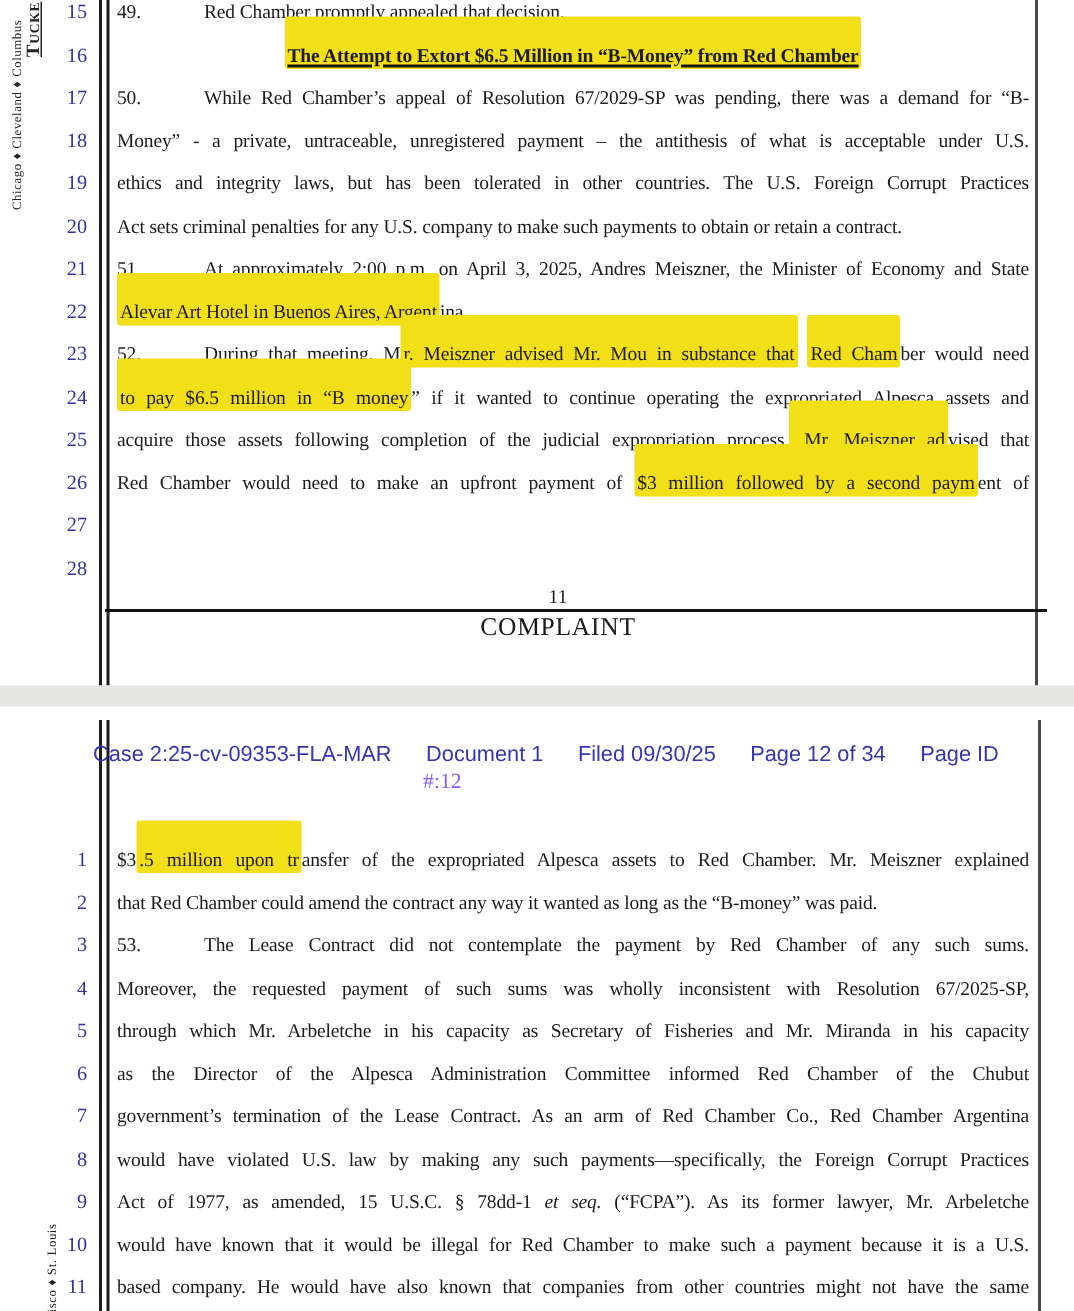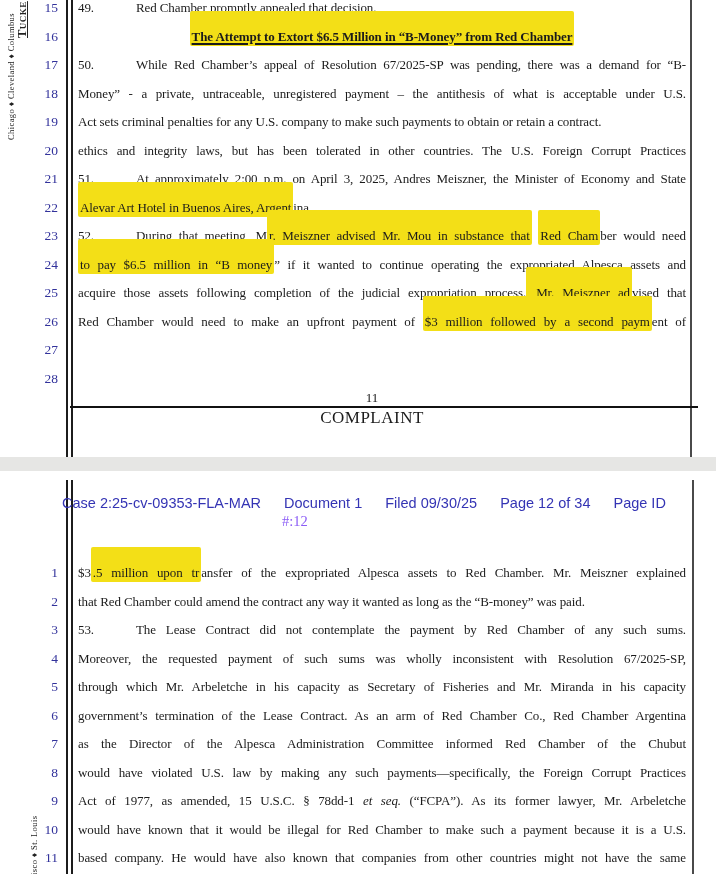--- a/index.html
+++ b/index.html
@@ -80,24 +80,24 @@
       <div class="num">23</div>
       <div class="num">24</div>
       <div class="num">25</div>
       <div class="num">26</div>
       <div class="num">27</div>
       <div class="num">28</div>
     </div>
   <div class="textcol" id="textcol1">
       <div class="bl"><span class="seg tab">49.</span><span class="seg">Red Chamber promptly appealed that decision.</span></div>
       <div class="bl center"><span class="seg hl b u">The Attempt to Extort $6.5 Million in “B-Money” from Red Chamber</span></div>
-      <div class="bl j"><span class="seg tab">50.</span><span class="seg">While Red Chamber’s appeal of Resolution 67/2025-SP was pending, there was a demand for “B-</span></div>
+      <div class="bl j"><span class="seg tab">50.</span><span class="seg">While Red Chamber’s appeal of Resolution 67/2029-SP was pending, there was a demand for “B-</span></div>
       <div class="bl j"><span class="seg">Money” - a private, untraceable, unregistered payment – the antithesis of what is acceptable under U.S.</span></div>
+      <div class="bl j"><span class="seg">ethics and integrity laws, but has been tolerated in other countries. The U.S. Foreign Corrupt Practices</span></div>
       <div class="bl"><span class="seg">Act sets criminal penalties for any U.S. company to make such payments to obtain or retain a contract.</span></div>
-      <div class="bl j"><span class="seg">ethics and integrity laws, but has been tolerated in other countries. The U.S. Foreign Corrupt Practices</span></div>
       <div class="bl j"><span class="seg tab">51.</span><span class="seg">At approximately 2:00 p.m. on April 3, 2025, Andres Meiszner, the Minister of Economy and State</span></div>
       <div class="bl"><span class="seg hl">Alevar Art Hotel in Buenos Aires, Argent</span><span class="seg">ina.</span></div>
       <div class="bl j"><span class="seg tab">52.</span><span class="seg">During that meeting, M</span><span class="seg hl">r. Meiszner advised Mr. Mou in substance that</span><span class="seg"> </span><span class="seg hl">Red Cham</span><span class="seg">ber would need</span></div>
       <div class="bl j"><span class="seg hl">to pay $6.5 million in “B money</span><span class="seg">” if it wanted to continue operating the expropriated Alpesca assets and</span></div>
       <div class="bl j"><span class="seg">acquire those assets following completion of the judicial expropriation process.</span><span class="seg hl"> Mr. Meiszner ad</span><span class="seg">vised that</span></div>
       <div class="bl j"><span class="seg">Red Chamber would need to make an upfront payment of </span><span class="seg hl">$3 million followed by a second paym</span><span class="seg">ent of</span></div>
     </div>
   <div class="footer-num">11</div>
   <div class="footer-rule"></div>
   <div class="footer-label">COMPLAINT</div>
@@ -130,20 +130,20 @@
       <div class="num">9</div>
       <div class="num">10</div>
       <div class="num">11</div>
     </div>
   <div class="textcol" id="textcol2">
       <div class="bl j"><span class="seg">$3</span><span class="seg hl">.5 million upon tr</span><span class="seg">ansfer of the expropriated Alpesca assets to Red Chamber.  Mr. Meiszner explained</span></div>
       <div class="bl"><span class="seg">that Red Chamber could amend the contract any way it wanted as long as the “B-money” was paid.</span></div>
       <div class="bl j"><span class="seg tab">53.</span><span class="seg">The Lease Contract did not contemplate the payment by Red Chamber of any such sums.</span></div>
       <div class="bl j"><span class="seg">Moreover, the requested payment of such sums was wholly inconsistent with Resolution 67/2025-SP,</span></div>
       <div class="bl j"><span class="seg">through which Mr. Arbeletche in his capacity as Secretary of Fisheries and Mr. Miranda in his capacity</span></div>
+      <div class="bl j"><span class="seg">as the Director of the Alpesca Administration Committee informed Red Chamber of the Chubut</span></div>
       <div class="bl j"><span class="seg">government’s termination of the Lease Contract.  As an arm of Red Chamber Co., Red Chamber Argentina</span></div>
-      <div class="bl j"><span class="seg">as the Director of the Alpesca Administration Committee informed Red Chamber of the Chubut</span></div>
       <div class="bl j"><span class="seg">would have violated U.S. law by making any such payments—specifically, the Foreign Corrupt Practices</span></div>
       <div class="bl j"><span class="seg">Act of 1977, as amended, 15 U.S.C. § 78dd-1 </span><span class="seg i">et seq.</span><span class="seg"> (“FCPA”).  As its former lawyer, Mr. Arbeletche</span></div>
       <div class="bl j"><span class="seg">would have known that it would be illegal for Red Chamber to make such a payment because it is a U.S.</span></div>
       <div class="bl j"><span class="seg">based company.  He would have also known that companies from other countries might not have the same</span></div>
     </div>
 </div>
 
 </body></html>

